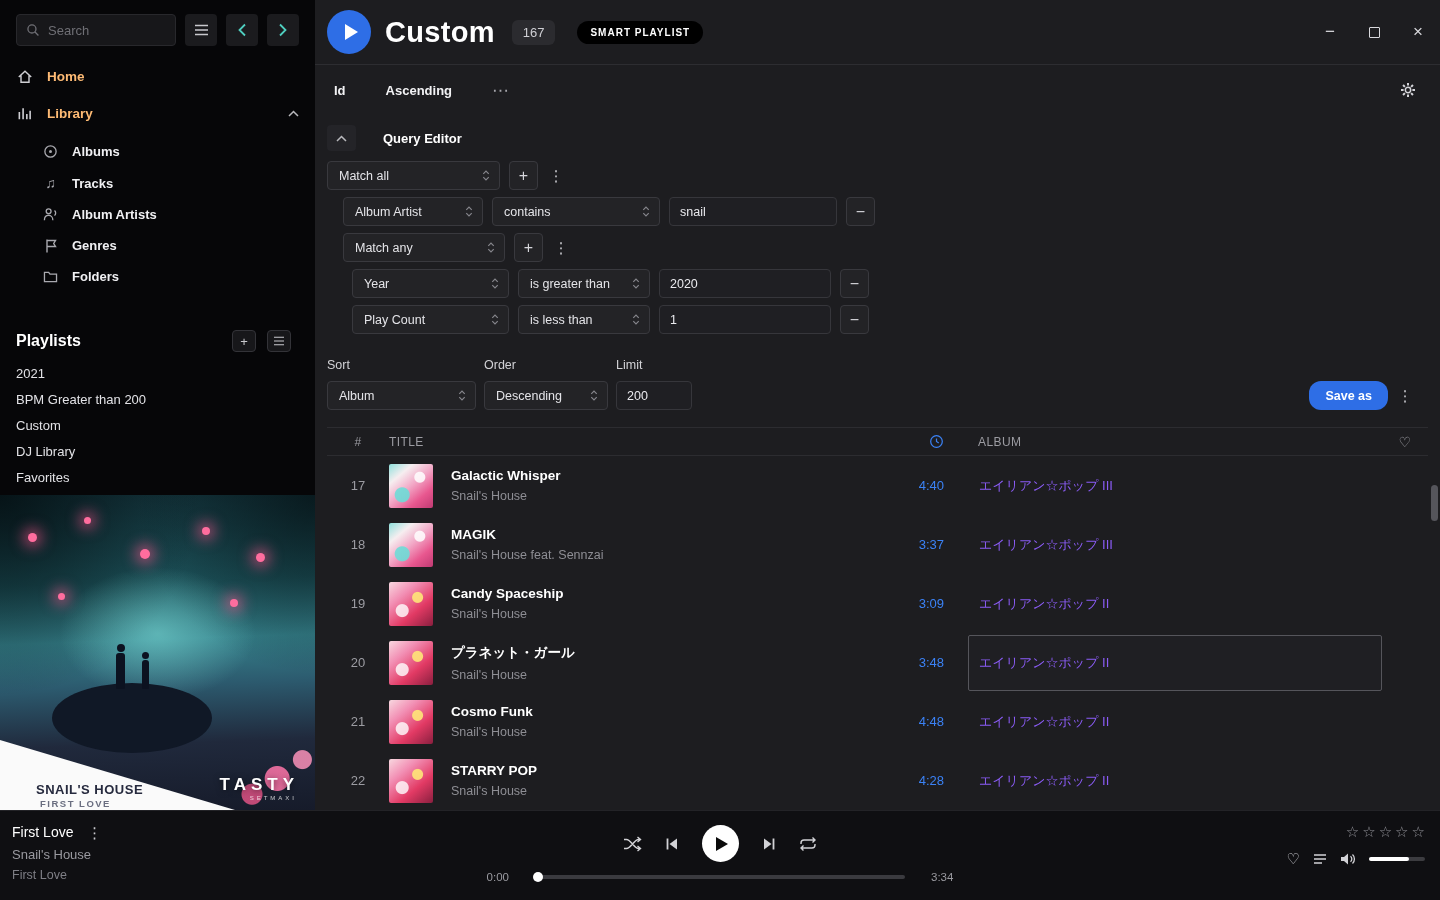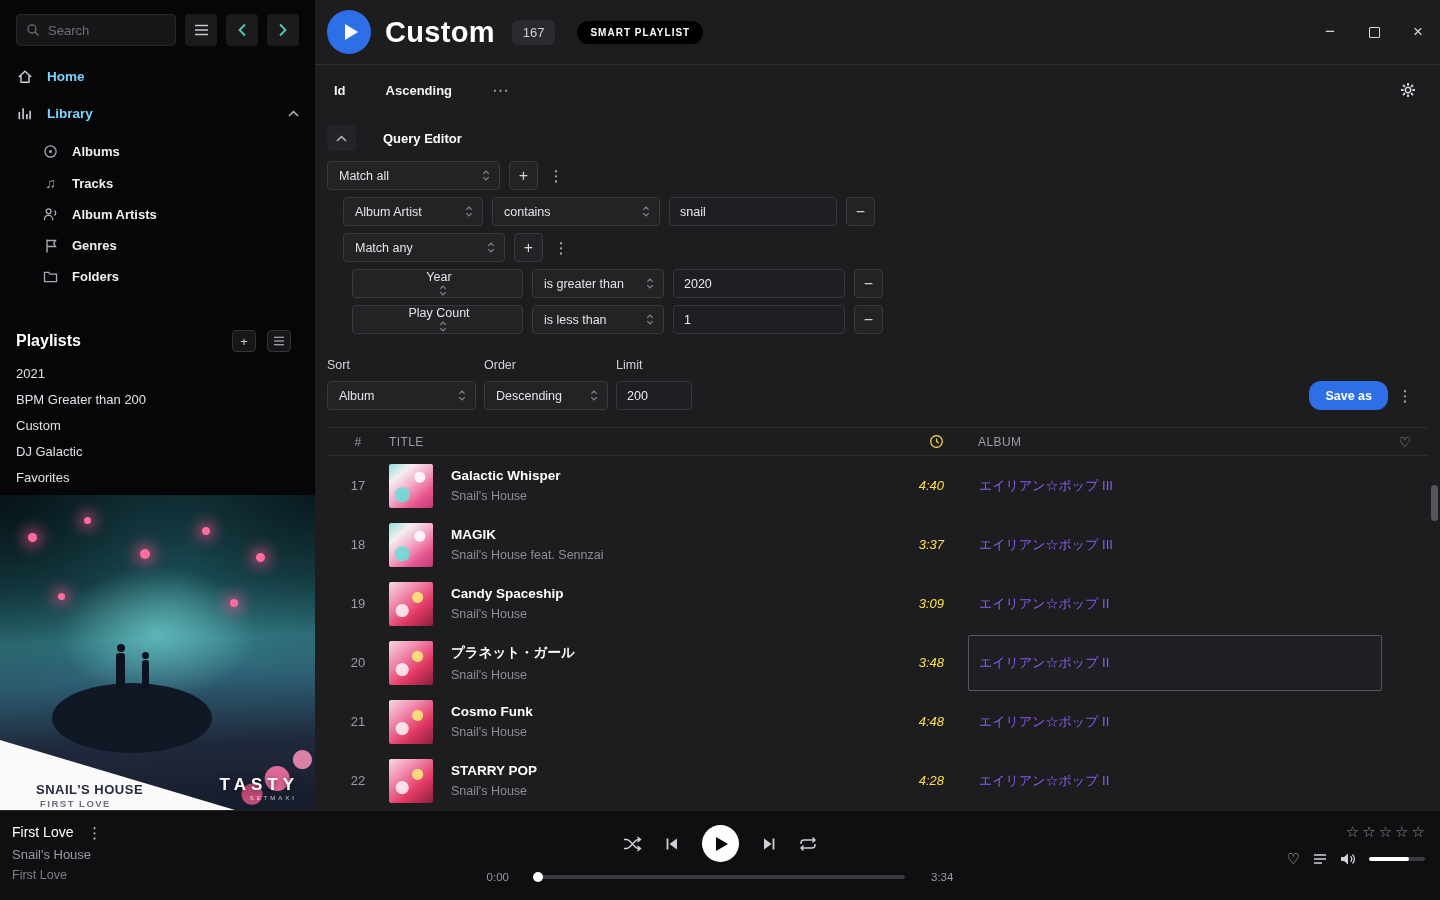--- a/index.html
+++ b/index.html
@@ -11,21 +11,21 @@
   
   .sidebar { position:absolute; left:0; top:0; width:315px; height:810px; background:#060608; }
   .sb-toprow { display:flex; align-items:center; gap:9px; padding:14px 14px 12px 16px; }
   .search-box { width:160px; height:32px; background:#17171a; border:1px solid #28282c; border-radius:4px;
                 display:flex; align-items:center; gap:8px; padding:0 9px; color:#6f6f75; }
   .search-box input { flex:1; min-width:0; background:transparent; border:none; outline:none; color:#d5d5da; font-size:13px; font-family:inherit; }
   .search-box input::placeholder { color:#6f6f75; }
   .icon-btn { width:32px; height:32px; background:#1b1b1e; border:none; border-radius:4px; color:#c9c9ce;
               display:flex; align-items:center; justify-content:center; cursor:pointer; }
   .icon-btn.teal { color:#4fcfc0; }
-  .nav-item { display:flex; align-items:center; gap:14px; padding:11px 16px; font-size:13.5px; font-weight:bold; color:#7dd3fc; cursor:pointer; }
+  .nav-item { display:flex; align-items:center; gap:14px; padding:11px 16px; font-size:13.5px; font-weight:bold; color:#fdba74; cursor:pointer; }
   .nav-item .chev-right { margin-left:auto; color:#b9b9bd; }
   .nav-ic { color:#cfcfd4; width:17px; display:flex; justify-content:center; }
   .sub-list { padding:4px 0 6px; }
   .sub-item { display:flex; align-items:center; gap:13px; padding:8px 16px 8px 42px; font-size:13px; font-weight:bold; color:#f0f0f3; cursor:pointer; }
   .sub-item .nav-ic { color:#a9a9af; font-size:14px; }
   .pl-header { display:flex; align-items:center; margin-top:26px; padding:6px 24px 8px 16px; }
   .pl-title { font-size:16px; font-weight:bold; color:#fff; }
   .pl-btn { margin-left:auto; width:24px; height:22px; background:#17171a; border:1px solid #333338; border-radius:4px;
             color:#c9c9ce; display:flex; align-items:center; justify-content:center; font-size:13px; cursor:pointer; }
   .pl-btn + .pl-btn { margin-left:11px; }
@@ -93,36 +93,36 @@
   .select { height:29px; background:#232326; border:1px solid #39393e; border-radius:4px; display:flex; align-items:center;
             padding:0 8px 0 11px; font-size:12.5px; color:#e4e4e8; cursor:pointer; }
   .select .sel-val { flex:1; white-space:nowrap; overflow:hidden; }
   .select .updown { color:#86868c; margin-left:8px; flex:none; }
   .tinput { height:29px; background:#1f1f23; border:1px solid #36363b; border-radius:4px; color:#eaeaee;
             font-size:12.5px; font-family:inherit; padding:0 10px; outline:none; }
   .sq-btn { width:29px; height:29px; background:#232326; border:1px solid #39393e; border-radius:4px; color:#d5d5da;
             font-size:16px; line-height:1; cursor:pointer; display:flex; align-items:center; justify-content:center; }
   .kebab-btn { background:none; border:none; color:#c9c9ce; font-size:15px; width:18px; cursor:pointer; line-height:1; }
   .w173{width:173px;} .w154{width:140px;} .w168{width:168px;} .w162{width:162px;}
-  .w171{width:171px;flex-direction:column;} .w164{width:132px;} .w172{width:172px;} .w149{width:149px;} .w124{width:124px;} .w76{width:76px;}
+  .w171{width:157px;} .w164{width:132px;} .w172{width:172px;} .w149{width:149px;} .w124{width:124px;} .w76{width:76px;}
 
   .sort-row { position:absolute; top:358px; left:12px; right:26px; display:flex; align-items:flex-end; gap:8px; }
   .field { display:flex; flex-direction:column; gap:9px; }
   .field label { font-size:12.5px; color:#d2d2d6; }
   .save-btn { margin-left:auto; height:29px; padding:0 16px; background:#2e6ee6; color:#fff; border:none; border-radius:12px;
               font-size:12.5px; font-weight:bold; font-family:inherit; cursor:pointer; }
   .sort-row .kebab-btn { align-self:flex-end; height:29px; }
 
   
   .table { position:absolute; top:427px; left:0; right:0; bottom:0; overflow:hidden; padding:0 12px; }
   .thead { display:flex; align-items:center; height:29px; border-top:1px solid #2c2c30; border-bottom:1px solid #2c2c30;
            color:#9c9ca2; font-size:12px; letter-spacing:.4px; }
   .col-num { width:62px; text-align:center; flex:none; }
   .col-title { flex:1; }
-  .col-dur { width:60px; text-align:right; flex:none; color:#fde047; font-size:13px; display:flex; justify-content:flex-end; align-items:center;font-style:italic; }
+  .col-dur { width:60px; text-align:right; flex:none; color:#3b82f6; font-size:13px; display:flex; justify-content:flex-end; align-items:center; }
   .col-gap { width:24px; flex:none; }
   .col-albumhead { width:414px; flex:none; padding-left:10px; }
   .col-heart { width:46px; flex:none; text-align:center; font-size:14px; color:#9c9ca2; }
   .trow { display:flex; align-items:center; height:59px; cursor:pointer; }
   .trow .col-num { color:#9c9ca2; font-size:13px; }
   .thumb { width:44px; height:44px; border-radius:2px; margin-right:18px; flex:none; }
   .art-a { background:
       radial-gradient(circle at 70% 30%, rgba(255,255,255,.85) 0 5px, transparent 6px),
       radial-gradient(circle at 30% 70%, rgba(110,220,215,.9) 0 7px, transparent 8px),
       linear-gradient(140deg, #8fe0dc 0%, #f6eef0 25%, #f2a7c6 50%, #e8578f 75%, #c03a72 100%); }
@@ -265,21 +265,21 @@
       <button class="pl-btn">
         <svg width="12" height="10" viewBox="0 0 14 12">
             <path d="M1 1.5 h12 M1 6 h12 M1 10.5 h12" stroke="currentColor" stroke-width="1.4"></path>
           </svg>
       </button>
     </div>
     <div>
       <div class="pl-item">2021</div>
       <div class="pl-item">BPM Greater than 200</div>
       <div class="pl-item">Custom</div>
-      <div class="pl-item">DJ Galactic</div>
+      <div class="pl-item">DJ Library</div>
       <div class="pl-item">Favorites</div>
     </div>
 
     <div class="album-art">
       <span class="lantern la1"></span>
       <span class="lantern la2"></span>
       <span class="lantern la3"></span>
       <span class="lantern la4"></span>
       <span class="lantern la5"></span>
       <span class="lantern la6"></span>

